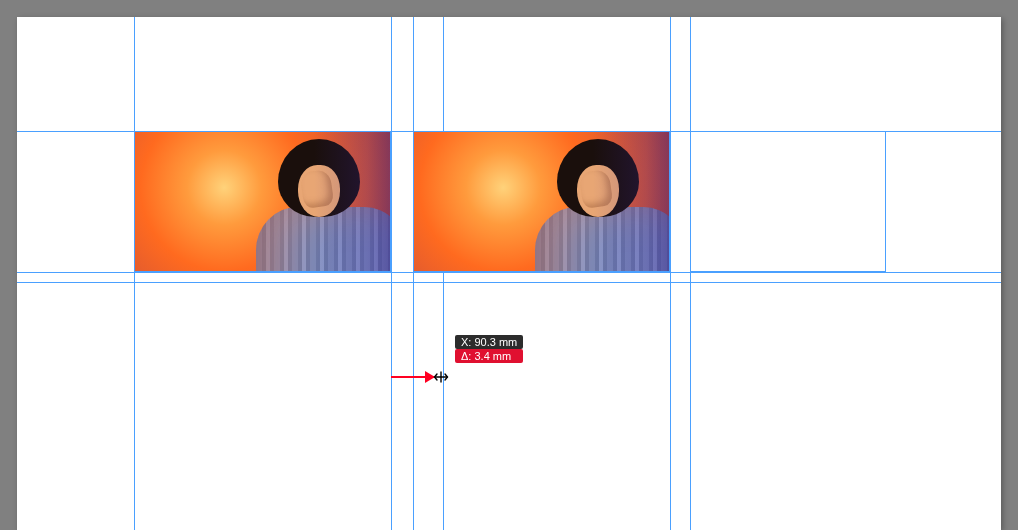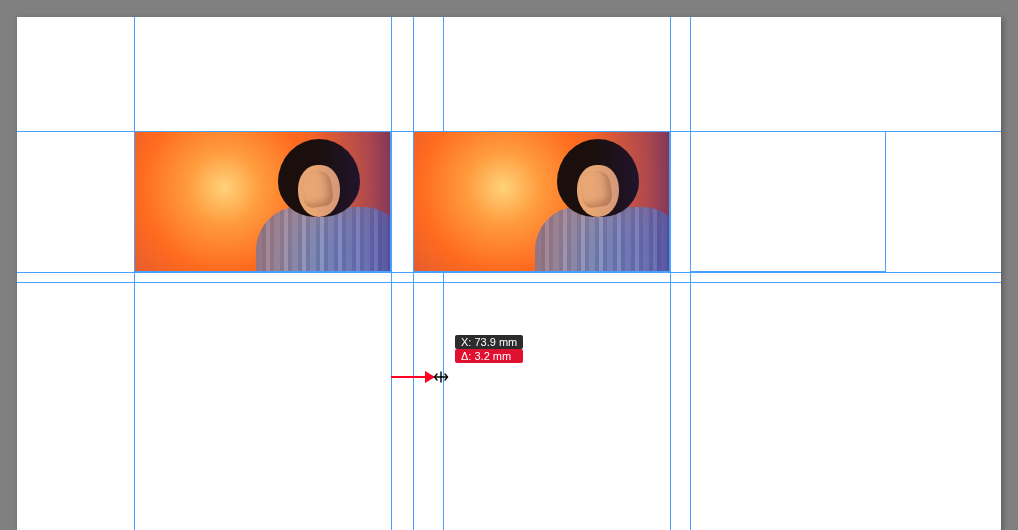--- a/index.html
+++ b/index.html
@@ -166,25 +166,25 @@
       </div>
       <div class="rimlight"></div>
     </div>
   </div>
 
   <div class="frame" style="left:673px; top:114px; width:196px; height:141px;"></div>
 
   <div class="tooltip" style="left:438px; top:318px;">
     <div class="row">
       <span>X:</span>&nbsp;
-      <span>73.9 mm</span>
+      <span>90.3 mm</span>
     </div>
     <div class="row delta">
       <span>Δ:</span>&nbsp;
-      <span>3.2 mm</span>
+      <span>3.4 mm</span>
     </div>
   </div>
 
   <div class="arrow" style="left:374px; top:359px; width:43px;"></div>
 
   <div class="guide-cursor" style="left:424px; top:360px;">
     <svg viewBox="0 0 16 16" width="16" height="16">
       <g stroke="#000" stroke-width="1.4" fill="none" stroke-linecap="round">
         <line x1="2" y1="8" x2="14" y2="8"></line>
         <polyline points="4,5 1.5,8 4,11"></polyline>

